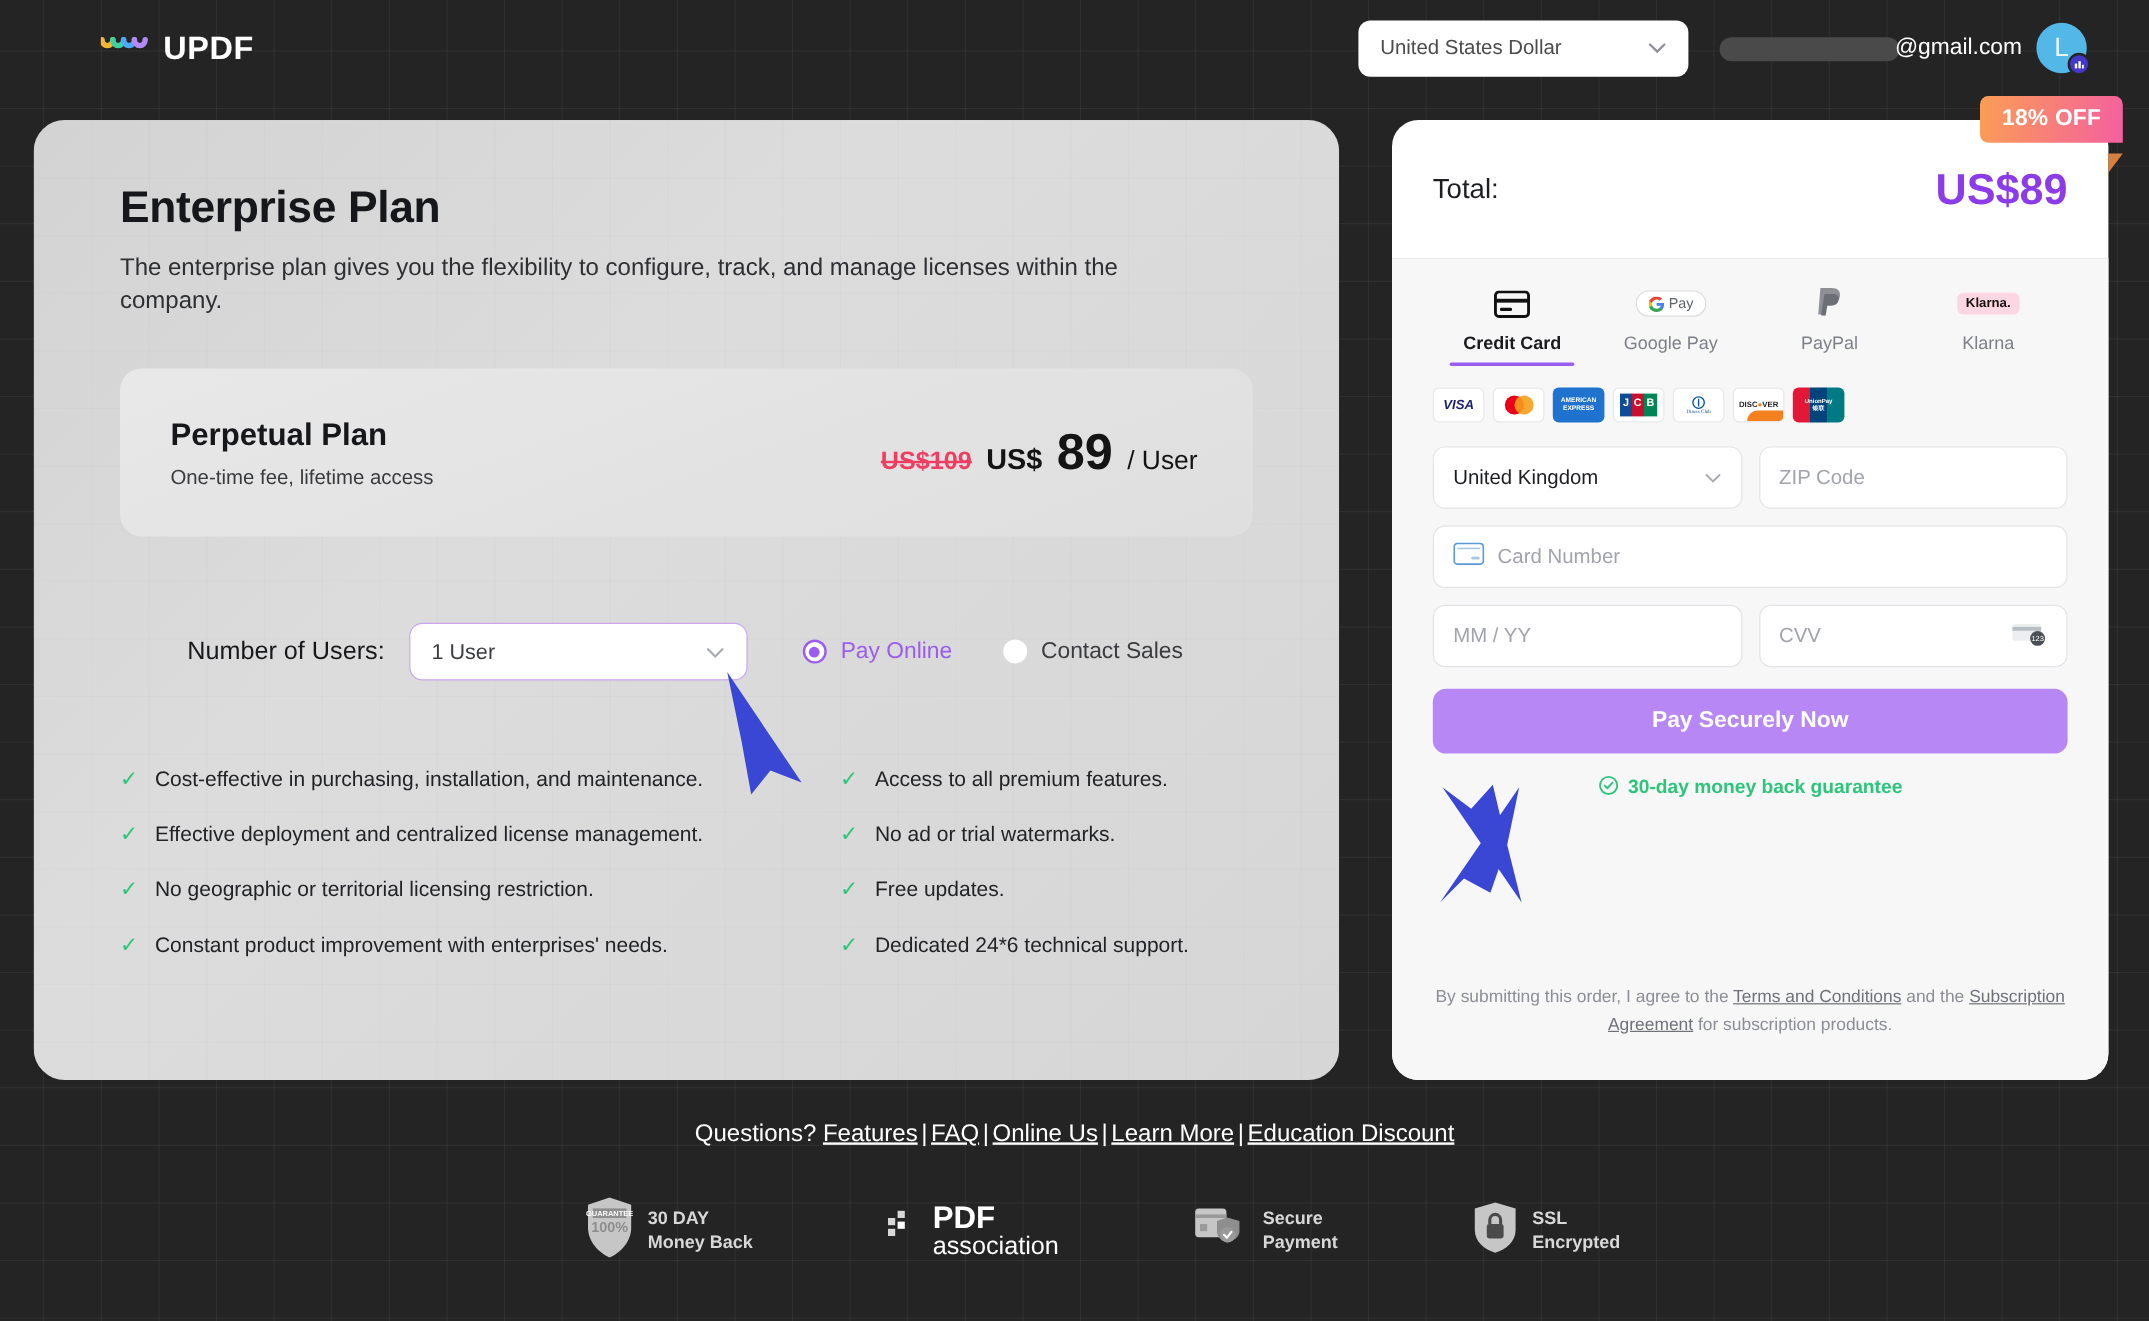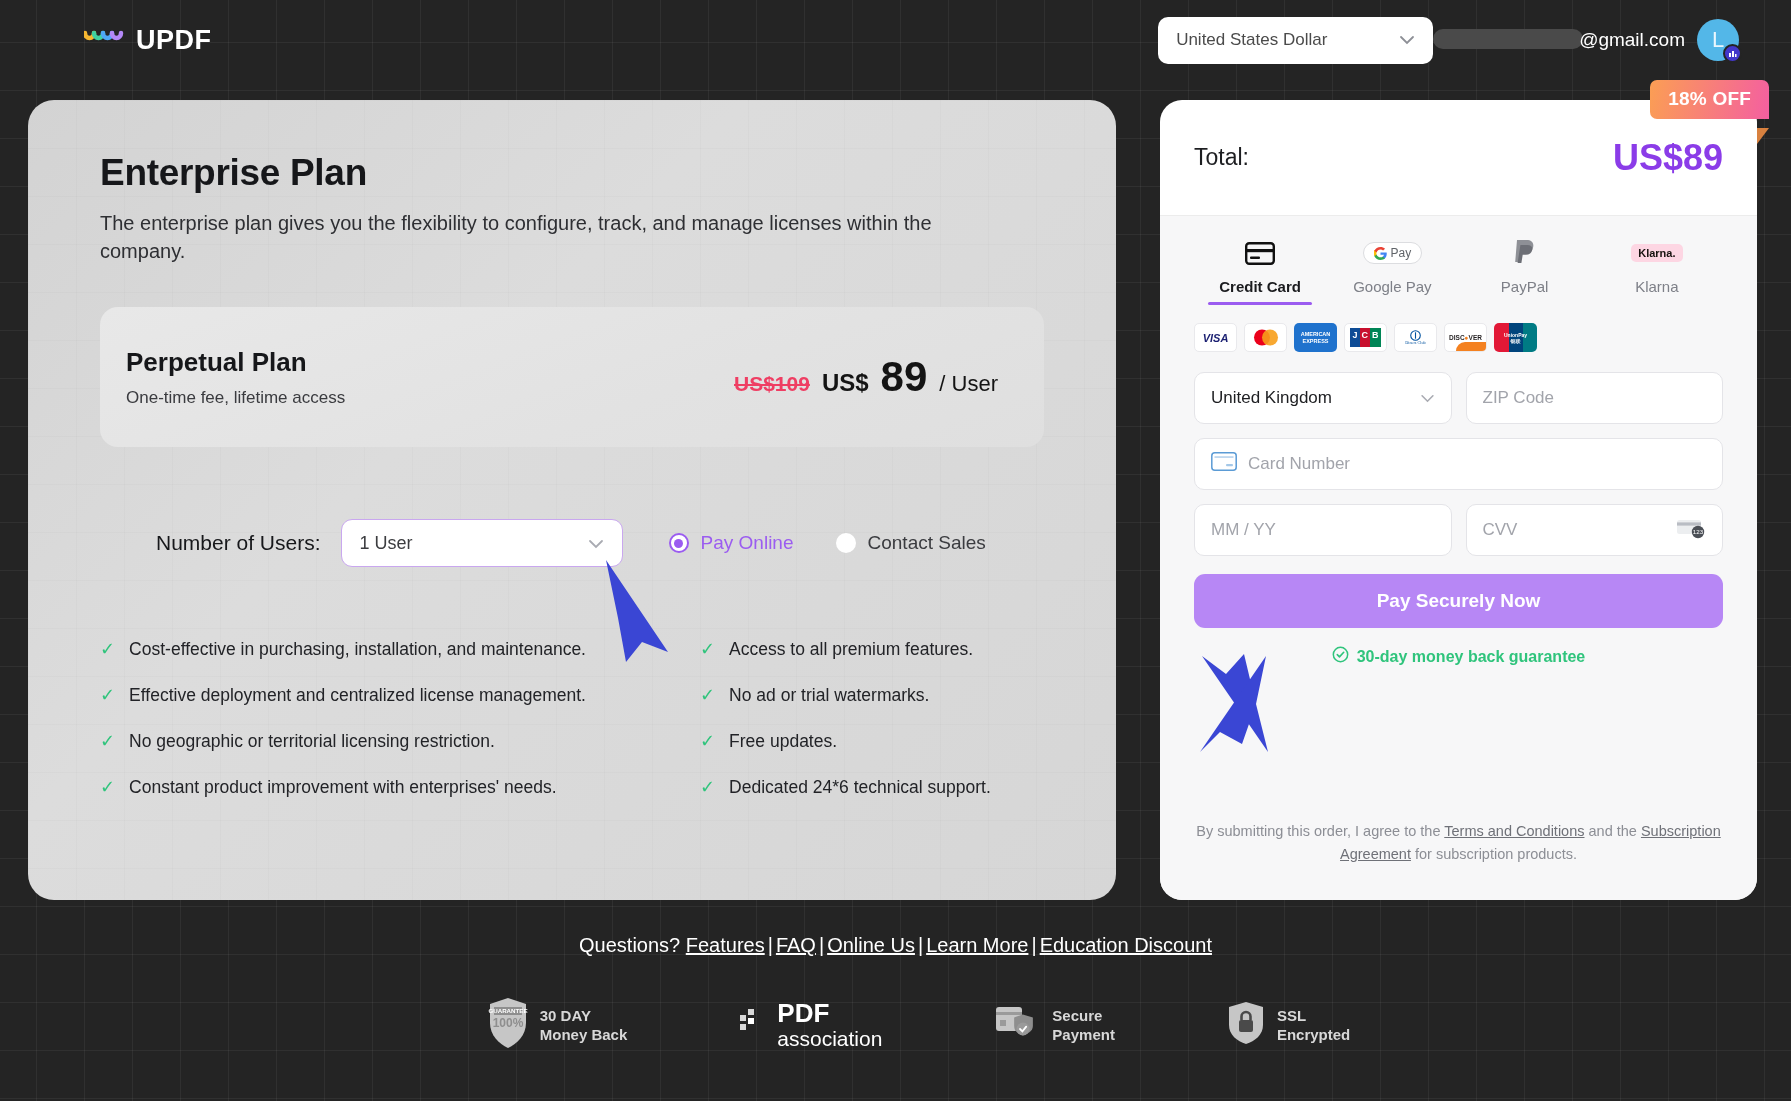--- a/index.html
+++ b/index.html
@@ -26,32 +26,32 @@
     padding: 0 52px 0 84px;
     position: relative;
     z-index: 5;
   }
   .logo-wrap { display: flex; align-items: center; gap: 12px; }
   .logo-waves { display: block; }
   .logo-text {
     color: #ffffff; font-size: 27px; font-weight: bold; letter-spacing: 0.5px;
   }
   .header-right {
-    margin-left: auto; display: flex; align-items: center;  padding-left: 36px;
+    margin-left: auto; display: flex; align-items: center; gap: 26px; padding-left: 36px;
   }
   .currency-select {
     width: 275px; height: 47px; background: #ffffff; border-radius: 10px;
     display: flex; align-items: center; padding: 0 18px;
     color: #4b4b4b; font-size: 17px; position: relative; cursor: pointer;
   }
   .currency-select .chev { margin-left: auto; }
   .account {
     display: flex; align-items: center; gap: 12px;
   }
-  .email-row { display: flex; align-items: flex-start; }
+  .email-row { display: flex; align-items: flex-end; }
   .email-redacted {
     width: 150px; height: 20px; background: #4a4a4a; border-radius: 10px;
     margin-right: -4px;
   }
   .email-domain { color: #ffffff; font-size: 19px; }
   .avatar-wrap { position: relative; width: 42px; height: 42px; }
   .avatar {
     width: 42px; height: 42px; border-radius: 50%;
     background: #53b7e8; color: #eaf6fd; font-size: 22px;
     display: flex; align-items: center; justify-content: center;
@@ -87,21 +87,21 @@
   }
   .plan-sub {
     margin-top: 16px; font-size: 20px; color: #2e2f33; line-height: 1.38;
     max-width: 880px;
   }
   .perpetual {
     margin-top: 42px; height: 140px;
     border-radius: 18px;
     background: linear-gradient(160deg, #e8e8e8 0%, #e2e2e2 60%, #dfdfdf 100%);
     display: flex; align-items: center;
-    padding: 0 46px 0 26px;
+    padding: 0 46px 0 42px;
   }
   .perp-left .perp-name {
     font-size: 26px; font-weight: bold; color: #16171a;
   }
   .perp-left .perp-desc {
     margin-top: 10px; font-size: 17px; color: #3a3b3f;
   }
   .perp-price {
     margin-left: auto; display: flex; align-items: baseline; gap: 12px;
   }

